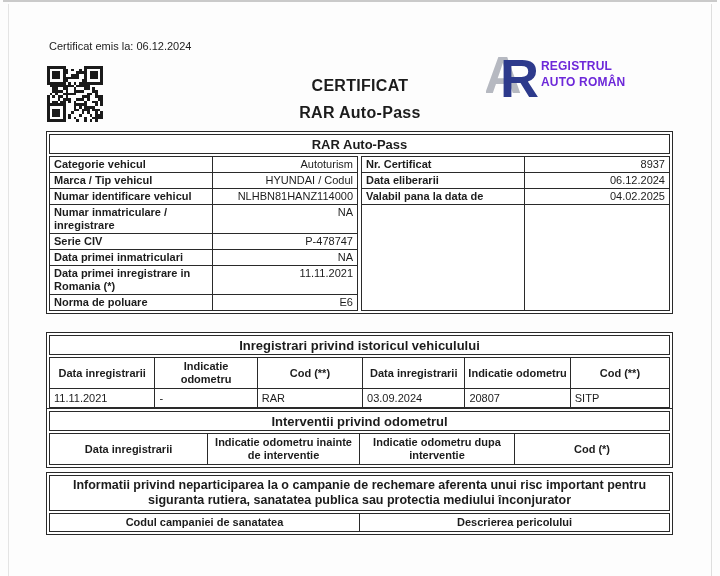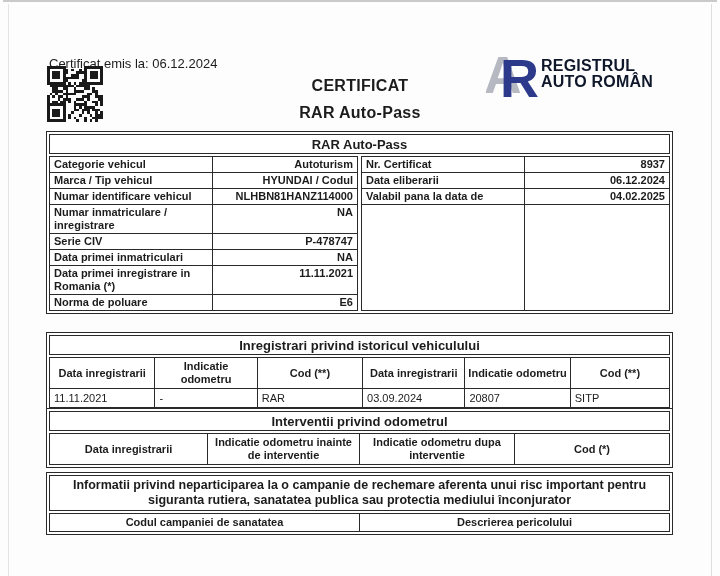--- a/index.html
+++ b/index.html
@@ -6,46 +6,46 @@
   body{
     width:720px;height:576px;background:#ffffff;
     font-family:"Liberation Sans", sans-serif;color:#1c1c1c;
     -webkit-font-smoothing:antialiased;
   }
   .page{position:relative;width:720px;height:576px;background:#fdfdfd;overflow:hidden;}
   .photo-edge-top{position:absolute;top:0;left:3px;right:3px;height:2px;background:#bdbdbd;opacity:.8;}
   .photo-edge-left{position:absolute;top:4px;bottom:0;left:8px;width:1px;background:#e4e4e4;}
   .photo-edge-right{position:absolute;top:4px;bottom:0;right:8px;width:1px;background:#dedede;}
 
-  .issued{position:absolute;left:49px;top:56px;font-size:13px;}
+  .issued{position:absolute;left:49px;top:40px;font-size:11px;}
   .qr{position:absolute;left:47px;top:66px;width:56px;height:56px;}
 
   .doc-title{position:absolute;left:0;width:720px;text-align:center;font-weight:bold;font-size:16px;letter-spacing:.3px;}
   .doc-title.l1{top:77px;}
   .doc-title.l2{top:104px;}
 
   .logo{position:absolute;left:486px;top:45px;display:flex;align-items:flex-start;}
   .logo .monogram{width:52px;height:56px;}
-  .logo .name{margin-top:13px;margin-left:3px;font-weight:bold;font-size:16px;line-height:16px;color:#0f172a;letter-spacing:.2px;}
+  .logo .name{margin-top:13px;margin-left:3px;font-weight:bold;font-size:12px;line-height:16px;color:#6d28d9;letter-spacing:.2px;}
 
   .sect{position:absolute;left:46px;width:627px;border:1px solid #2a2a2a;padding:2px;background:#fff;box-sizing:border-box;}
   .sect-title{border:1px solid #2a2a2a;font-weight:bold;text-align:center;font-size:13px;padding:2px 0 1px;}
   .sect-body{margin-top:2px;}
 
   .s1{top:131px;}
   .s2{top:332px;}
   .s3{top:408px;}
   .s4{top:472px;}
 
   .kvwrap{display:flex;gap:3px;margin-top:2px;}
   table{border-collapse:collapse;table-layout:fixed;}
   .kv{width:50%;}
   .kv td{border:1px solid #2a2a2a;font-size:11px;line-height:13px;padding:1px 4px;vertical-align:top;}
   .kv td.lbl{width:50%;font-weight:bold;}
-  .kv td.val{font-weight:bold;text-align:right;}
+  .kv td.val{font-weight:normal;text-align:right;}
   .kv td.single{height:13px;}
   .kv td.filler{height:103px;}
 
   .grid{width:100%;}
   .grid th{border:1px solid #2a2a2a;font-size:11px;line-height:13px;font-weight:bold;text-align:center;padding:2px 2px;vertical-align:middle;height:25px;}
   .grid th.short{height:13px;}
   .grid td{border:1px solid #2a2a2a;font-size:11px;line-height:13px;padding:2px 4px;height:14px;text-align:left;}
 
   .info-box{border:1px solid #2a2a2a;font-weight:bold;text-align:center;font-size:12.5px;line-height:15px;padding:2px 4px;}
 </style>

